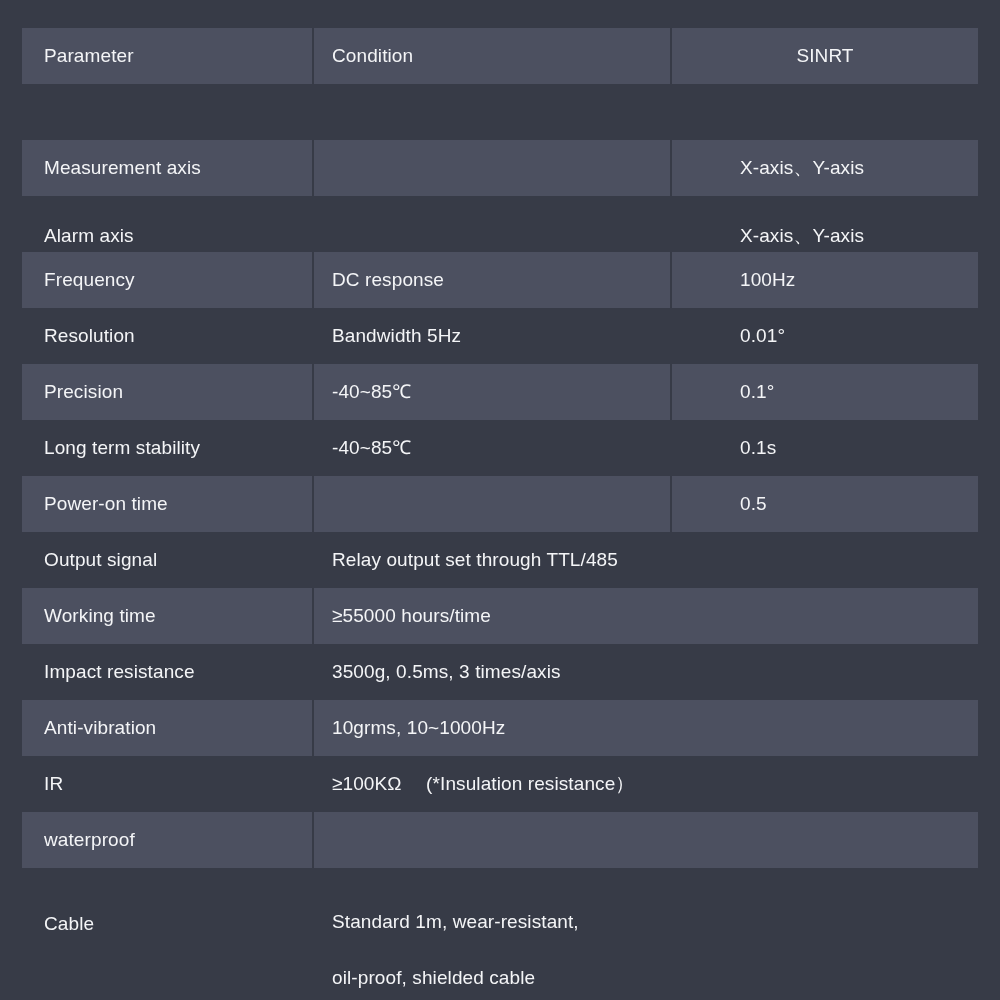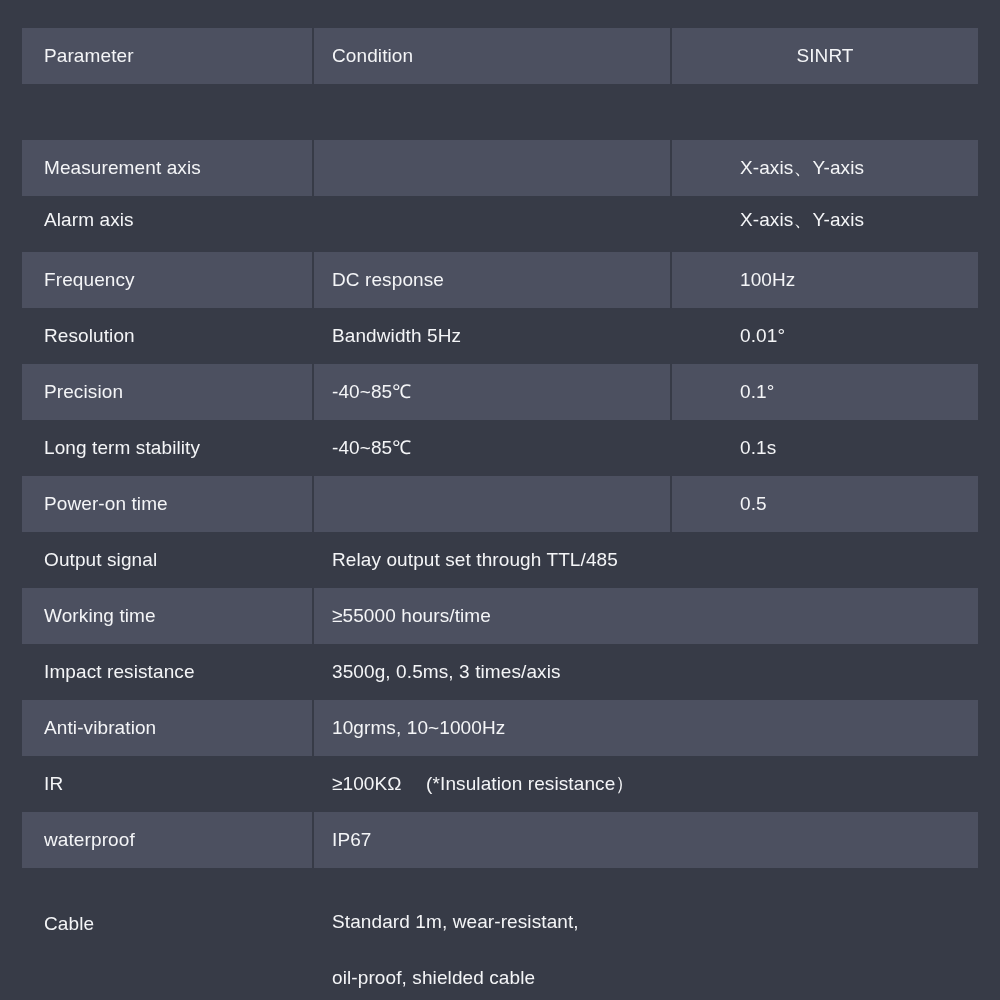--- a/index.html
+++ b/index.html
@@ -95,21 +95,21 @@
       <div class="cell col2">Condition</div>
     </div>
     <div class="row" style="top: 140px;">
       <div class="band"></div>
       <div class="vsep c1"></div>
       <div class="vsep c2"></div>
       <div class="cell col1">Measurement axis</div>
       <div class="cell col2"></div>
       <div class="cell col3">X-axis、Y-axis</div>
     </div>
-    <div class="row plain" style="top: 192px;">
+    <div class="row plain" style="top: 208px;">
       <div class="band"></div>
       <div class="vsep c1"></div>
       <div class="vsep c2"></div>
       <div class="cell col1">Alarm axis</div>
       <div class="cell col2"></div>
       <div class="cell col3">X-axis、Y-axis</div>
     </div>
     <div class="row" style="top: 252px;">
       <div class="band"></div>
       <div class="vsep c1"></div>
@@ -177,21 +177,20 @@
     <div class="row plain" style="top: 756px;">
       <div class="band"></div>
       <div class="vsep c1"></div>
       <div class="cell col1">IR</div>
       <div class="cell col23">≥100KΩ　 (*Insulation resistance）</div>
     </div>
     <div class="row" style="top: 812px;">
       <div class="band"></div>
       <div class="vsep c1"></div>
       <div class="cell col1">waterproof</div>
-      <div class="cell col23">IP67</div>
     </div>
     <div class="row plain tall" style="top: 868px;">
       <div class="band"></div>
       <div class="cell col1">Cable</div>
       <div class="cell col23">
         <span class="cable-line">Standard 1m, wear-resistant,</span>
         <span class="cable-line">oil-proof, shielded cable</span>
       </div>
     </div>
   </div>

